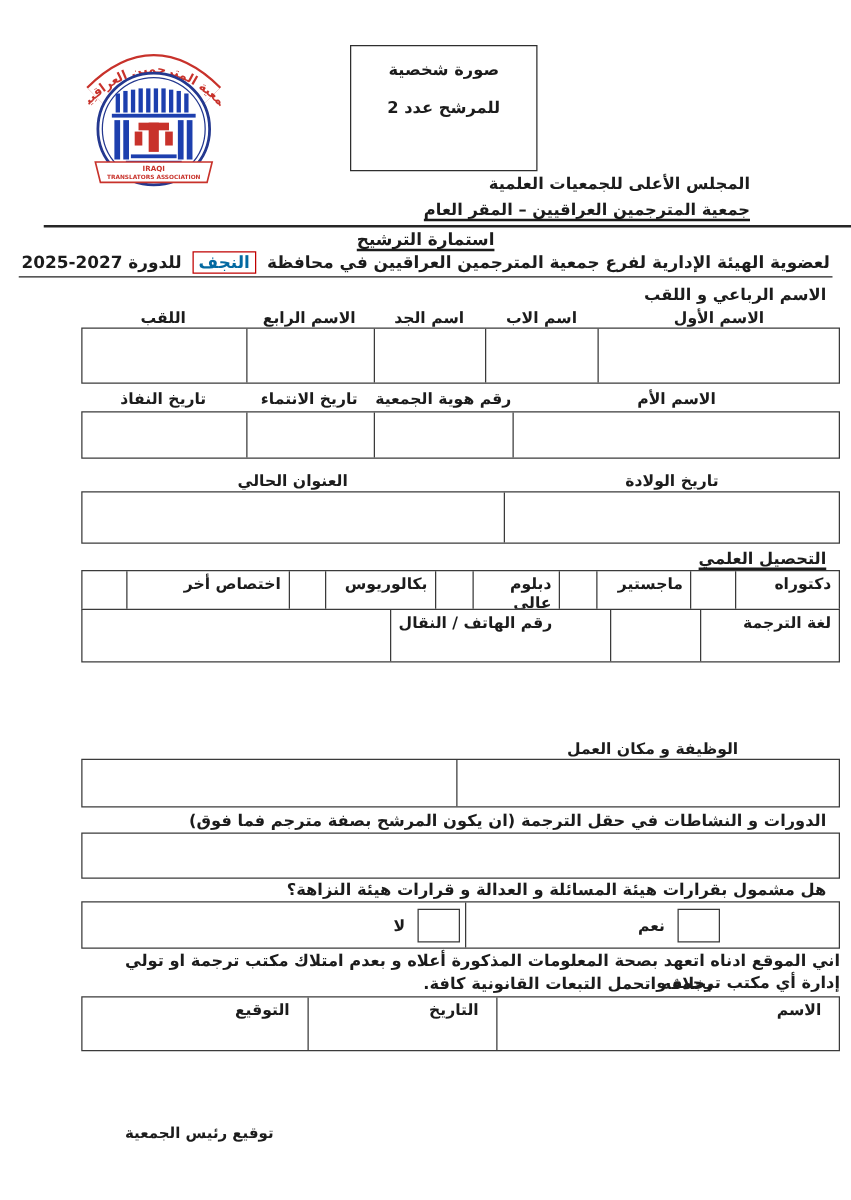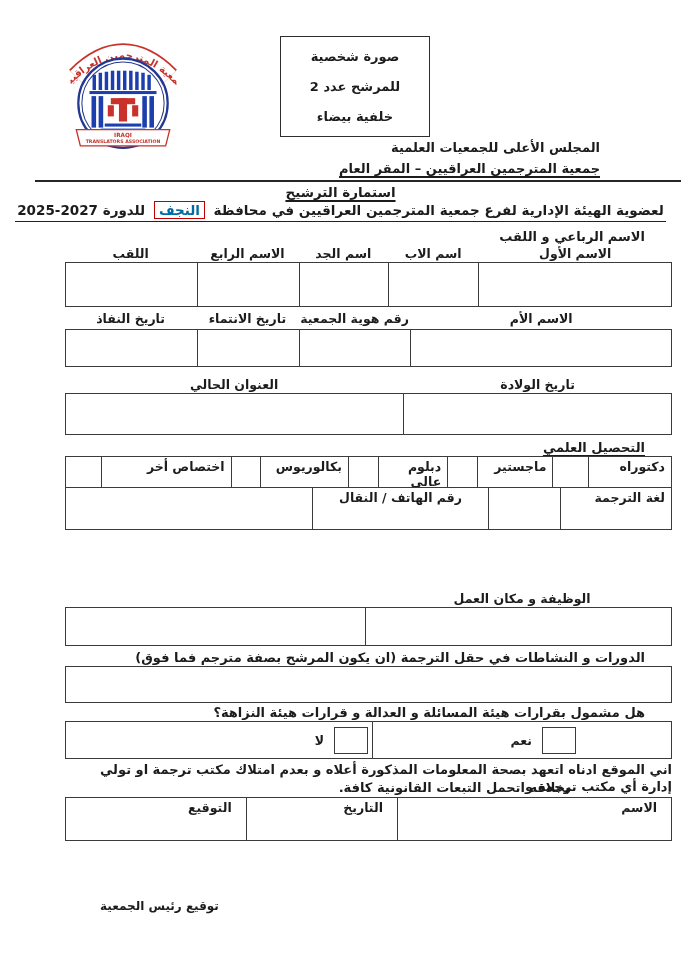--- a/index.html
+++ b/index.html
@@ -13,30 +13,30 @@
     text-align:center;font-size:13px;line-height:30px;padding-top:5px;}
   
   .org-block{left:0;top:137px;width:600px;text-align:right;font-size:13px;line-height:21px;}
   .u{text-decoration:underline;text-underline-offset:3px;text-decoration-thickness:1.5px;}
   .hrule{left:35px;top:180px;width:646px;border-top:2px solid #262626;height:0;}
   .form-title{left:0;top:184px;width:681px;text-align:center;font-size:13.5px;}
   .subtitle{left:0;top:201px;width:681px;text-align:center;font-size:13.5px;}
   .subtitle-inner{display:inline-block;border-bottom:1.6px solid #222;padding:0 2px 2px 2px;}
   .najaf{color:#0369a1;border:1.6px solid #c00000;padding:0 4px;margin:0 4px;display:inline-block;}
   
-  .rlabel{left:24px;width:621px;text-align:right;font-size:13px;}
+  .rlabel{left:40px;width:621px;text-align:right;font-size:13px;}
   
   .hdr{left:65px;width:607px;display:flex;font-size:12.5px;}
   .hdr>div{text-align:center;box-sizing:border-box;}
   
   .tbl{left:65px;width:607px;display:flex;border:1.7px solid #3b3b3b;background:#fff;}
   .tbl>div{box-sizing:border-box;border-left:1.6px solid #3b3b3b;padding:2px 6px;
     font-size:12.5px;overflow:hidden;}
   .tbl>div:last-child{border-left:none;}
-  .al{text-align:center;margin-left:32px;}
+  .al{text-align:left;margin-left:32px;}
   .chk-cell{display:flex;align-items:center;gap:10px;}
   .chk{display:inline-block;width:32px;height:25px;border:1.7px solid #3b3b3b;background:#fff;flex:none;}
   .decl{left:65px;width:607px;text-align:right;font-size:13px;line-height:17px;}
   .footer-sig{left:100px;top:899px;font-size:12px;font-weight:600;}
 </style>
 </head>
 <body>
 
 <div class="page">
 
@@ -75,21 +75,20 @@
       <rect x="73" y="80" width="6" height="11"></rect>
     </g>
     <path d="M18 104 L110 104 L106 120 L22 120 Z" fill="#ffffff" stroke="#c8322b" stroke-width="1.3"></path>
     <text x="64" y="111" text-anchor="middle" font-size="5.6" fill="#c8322b" font-weight="bold">IRAQI</text>
     <text x="64" y="117.5" text-anchor="middle" font-size="4.6" fill="#c8322b" font-weight="bold">TRANSLATORS ASSOCIATION</text>
   </svg>
 
   <div class="abs photo-box">
     <div>صورة شخصية</div>
     <div>للمرشح عدد 2</div>
-    <div>خلفية بيضاء</div>
   </div>
 
   <div class="abs org-block">
     <div>المجلس الأعلى للجمعيات العلمية</div>
     <div class="u">جمعية المترجمين العراقيين – المقر العام</div>
   </div>
   <div class="abs hrule"></div>
 
   <div class="abs form-title">
     <span class="u">استمارة الترشيح</span>

